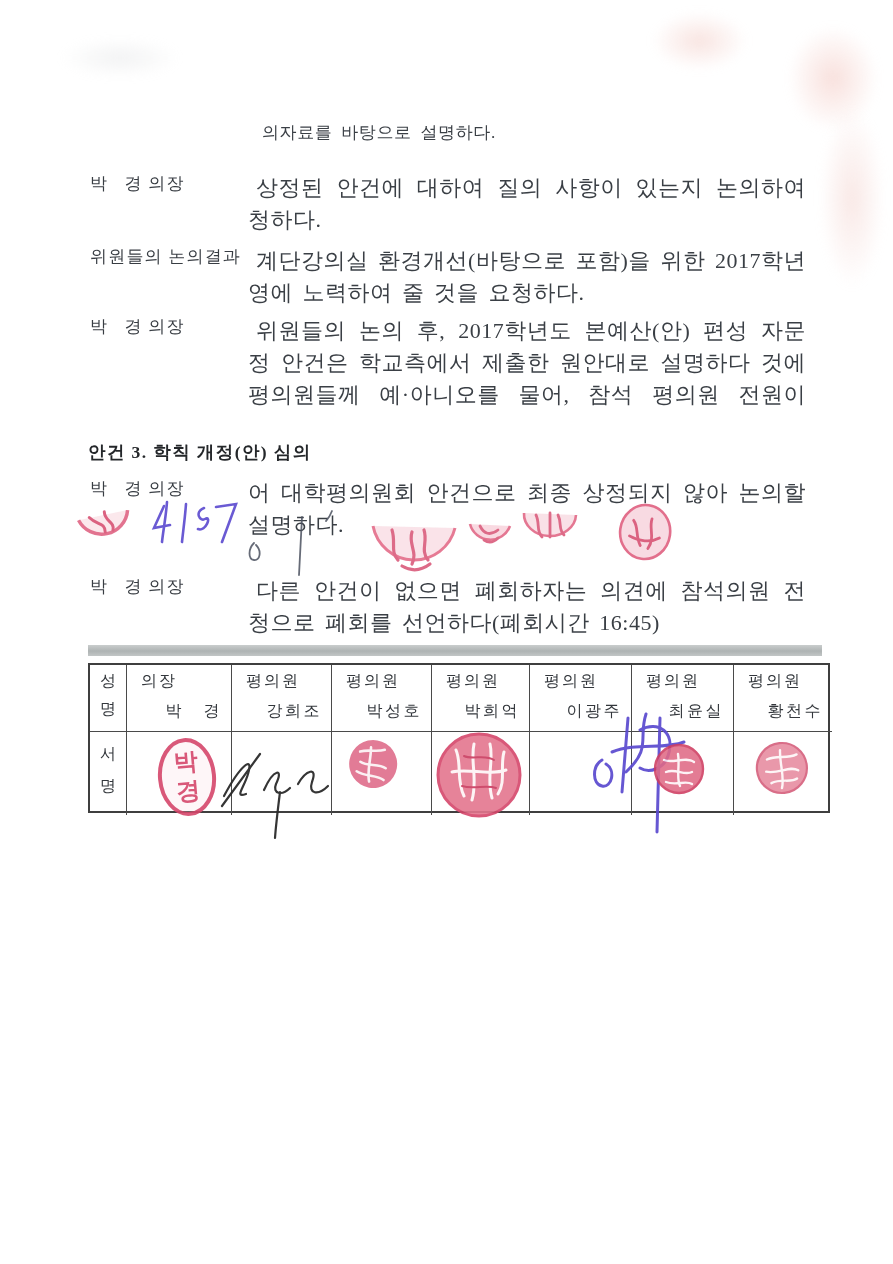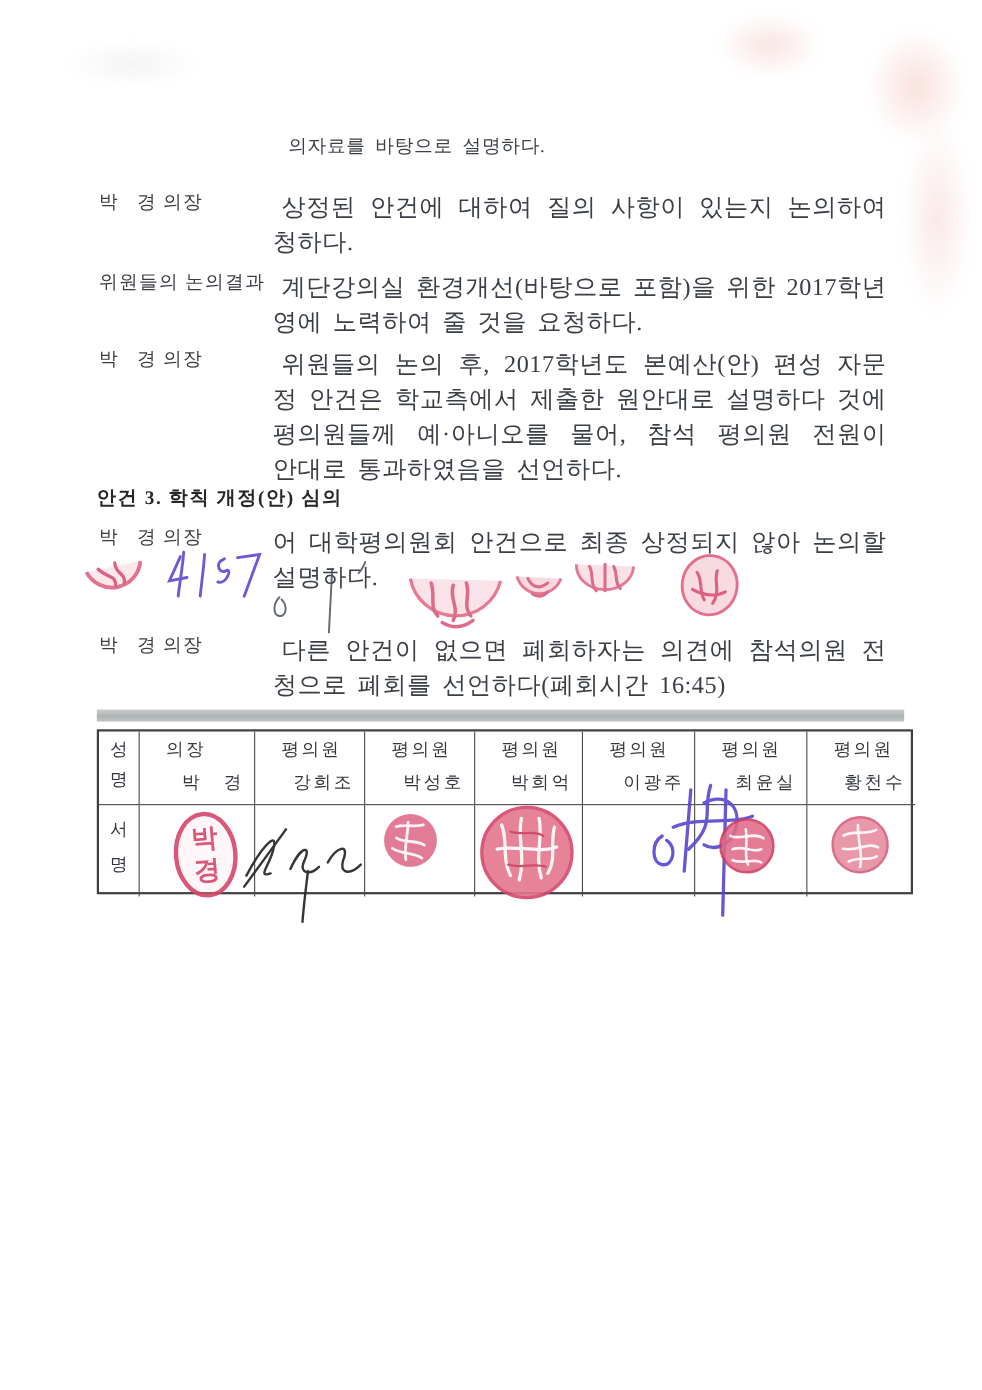--- a/index.html
+++ b/index.html
@@ -29,21 +29,21 @@
   .graybar{position:absolute;left:88px;top:645px;width:734px;height:11px;
            background:linear-gradient(#c9cdcd,#aeb3b3 55%,#c2c6c6);}
   
   .sigtable{position:absolute;left:88px;top:663px;width:742px;height:150px;
             display:grid;grid-template-columns:37px 105px 100px 100px 98px 102px 102px 98px;
             grid-template-rows:67px 83px;border:2px solid #3f3f3f;box-sizing:border-box;}
   .cell{border-right:1px solid #4a4a4a;border-bottom:1px solid #4a4a4a;box-sizing:border-box;
         position:relative;font-size:16px;color:#33373c;}
   .cell.lastcol{border-right:none;}
   .cell.lastrow{border-bottom:none;}
-  .hcell .role{position:absolute;left:24px;top:6px;letter-spacing:2px;white-space:pre;}
+  .hcell .role{position:absolute;left:14px;top:6px;letter-spacing:2px;white-space:pre;}
   .hcell .pname{position:absolute;right:9px;top:36px;letter-spacing:2.5px;white-space:pre;}
   .stackcell span{position:absolute;left:50%;transform:translateX(-50%);letter-spacing:0;}
   .stackcell .c1{top:6px;}
   .stackcell .c2{top:34px;}
   .sigrow.stackcell .c1{top:12px;}
   .sigrow.stackcell .c2{top:44px;}
   
   .ov{position:absolute;pointer-events:none;}
 </style>
 </head>
@@ -68,21 +68,20 @@
   <div class="ptext" style="top:245px;">
     <div class="pline fill first">계단강의실 환경개선(바탕으로 포함)을 위한 2017학년도 예산 반</div>
     <div class="pline">영에 노력하여 줄 것을 요청하다.</div>
   </div>
 
   <div class="speaker" style="top:315px;">박   경 의장</div>
   <div class="ptext" style="top:315px;">
     <div class="pline fill first">위원들의 논의 후, 2017학년도 본예산(안) 편성 자문 건에 대한 상</div>
     <div class="pline fill">정 안건은 학교측에서 제출한 원안대로 설명하다 것에 대한 참석</div>
     <div class="pline fill">평의원들께 예·아니오를 물어, 참석 평의원 전원이 “예” 하여 원</div>
-    <div class="pline">안대로 통과하였음을 선언하다.</div>
   </div>
 
   <div class="heading" style="top:440px;">안건 3. 학칙 개정(안) 심의</div>
 
   <div class="speaker" style="top:477px;">박   경 의장</div>
   <div class="ptext" style="top:477px;">
     <div class="pline fill">어 대학평의원회 안건으로 최종 상정되지 않아 논의할 수 없음을</div>
     <div class="pline">설명하다.</div>
   </div>
 

